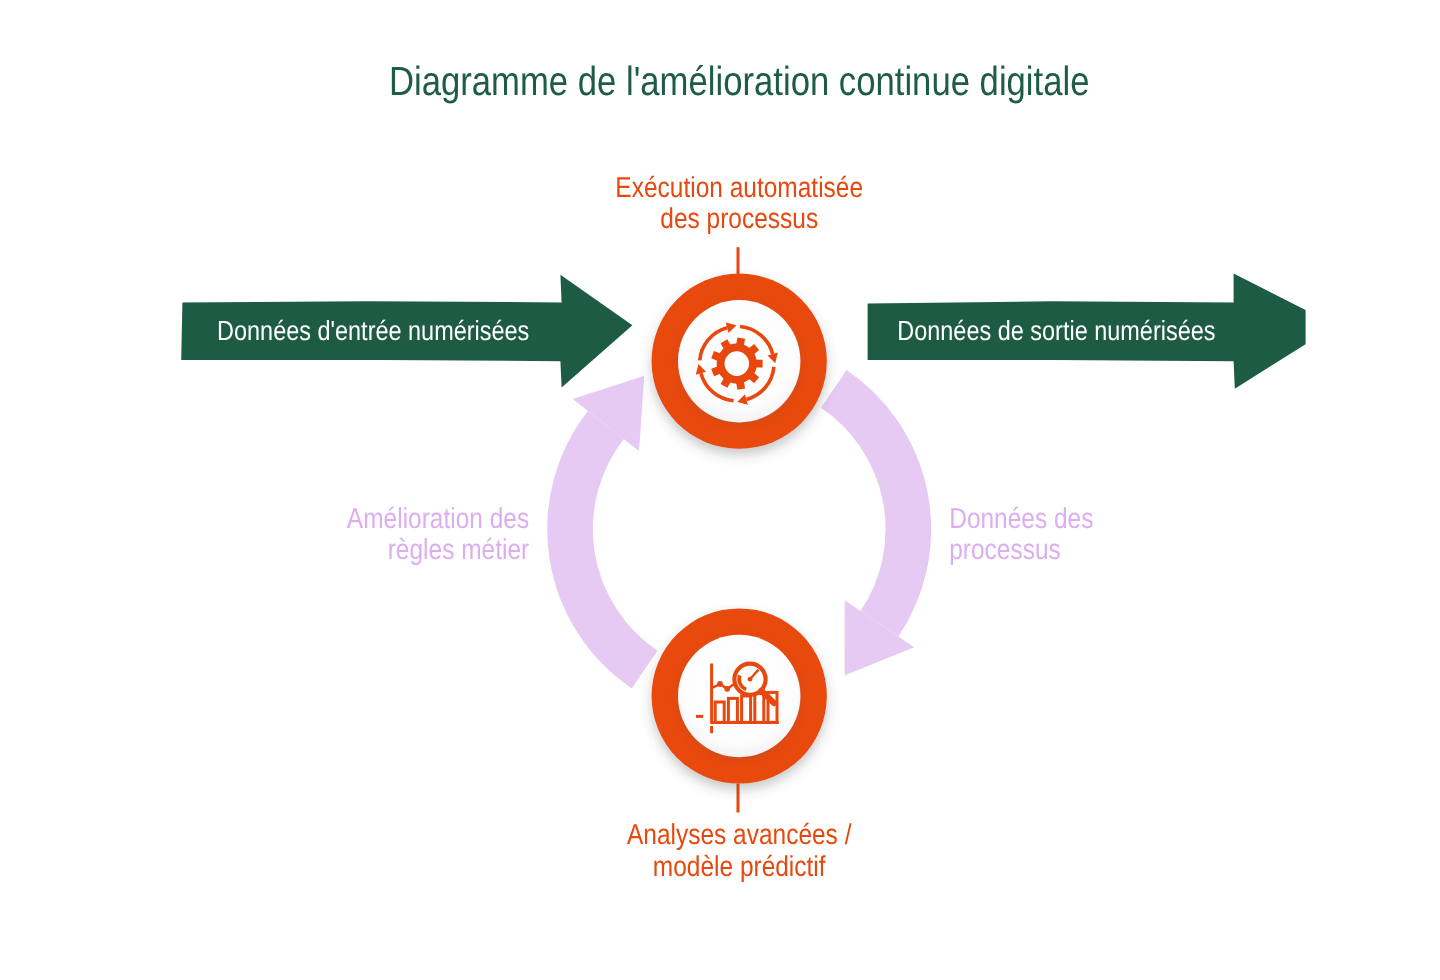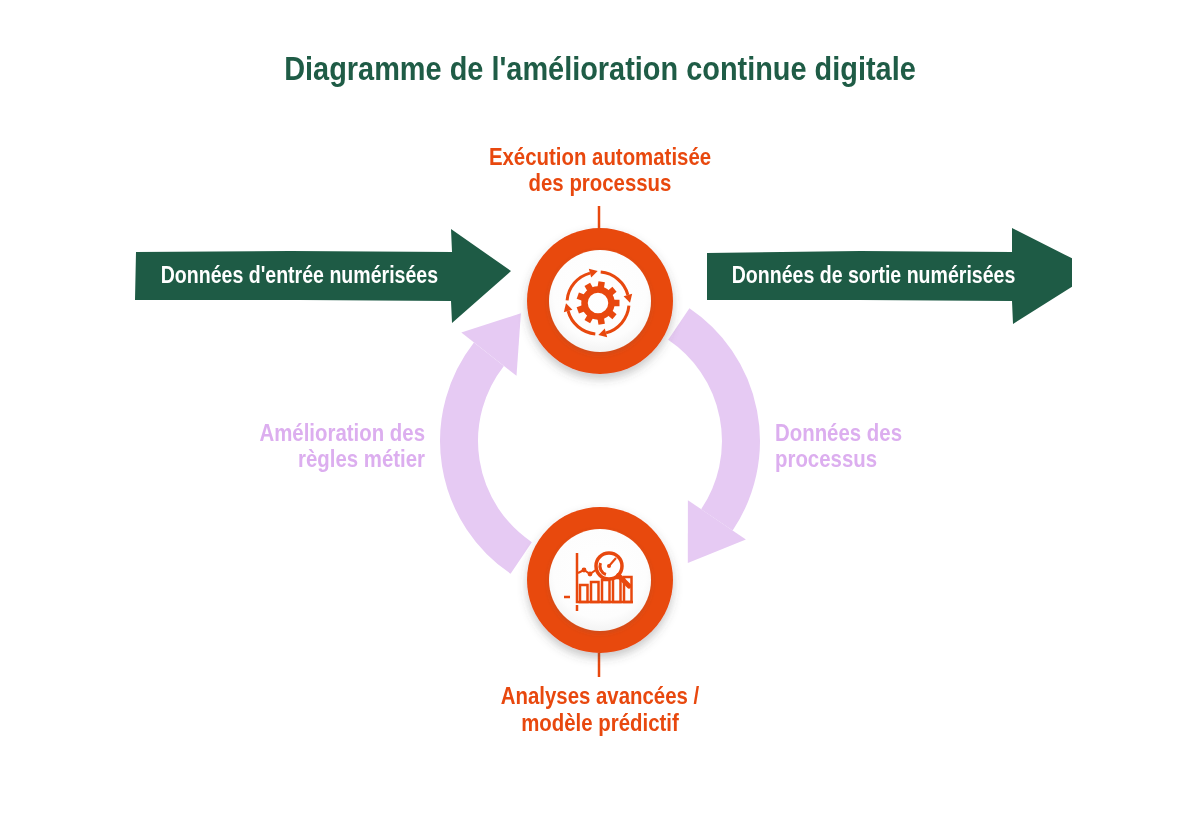--- a/index.html
+++ b/index.html
@@ -2,21 +2,22 @@
 <html><head>
 <meta charset="utf-8">
 <style>
   html,body{margin:0;padding:0;background:#ffffff;}
   .canvas{
     position:relative;
     width:1072px;height:817px;
     background:#ffffff;
     overflow:hidden;
     font-family:"Liberation Sans", sans-serif;
-    font-weight:bold;
+    font-weight:normal;
+    margin-left:16px;
   }
   .layer-svg{position:absolute;left:0;top:0;}
   .txt{position:absolute;white-space:nowrap;}
   .cond{transform:scaleX(0.85);transform-origin:center center;}
   .cond-r{transform:scaleX(0.85);transform-origin:right center;}
   .cond-l{transform:scaleX(0.85);transform-origin:left center;}
   .t-title{left:0;width:1200px;top:48;text-align:center;font-size:34px;line-height:40px;color:#1F5C46;top:48px;}
   .t-topnode{left:400px;width:400px;top:144px;text-align:center;font-size:24px;line-height:26px;color:#E8480E;}
   .t-botnode{left:400px;width:400px;top:682px;text-align:center;font-size:24px;line-height:27px;color:#E8480E;}
   .t-inarrow{left:137px;width:316px;top:262px;text-align:center;font-size:23px;color:#ffffff;}

